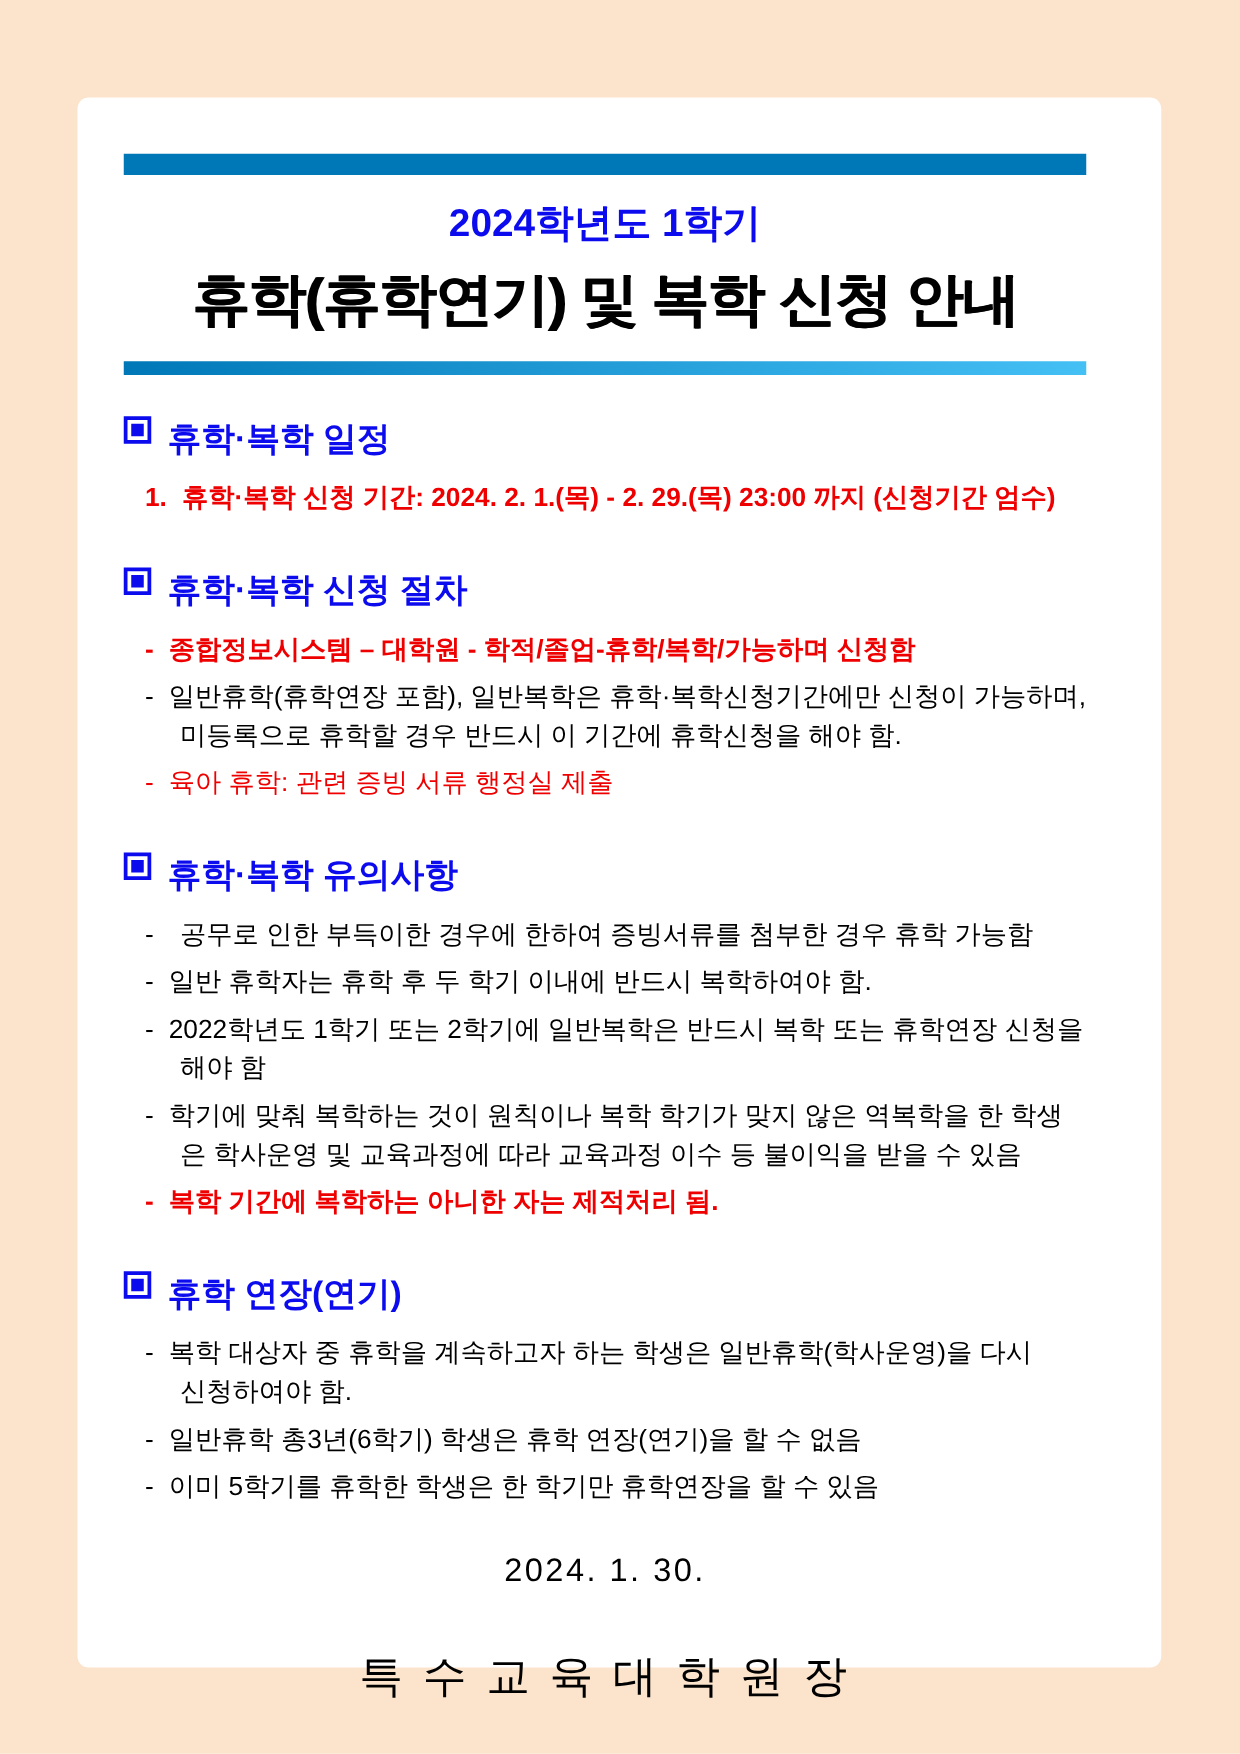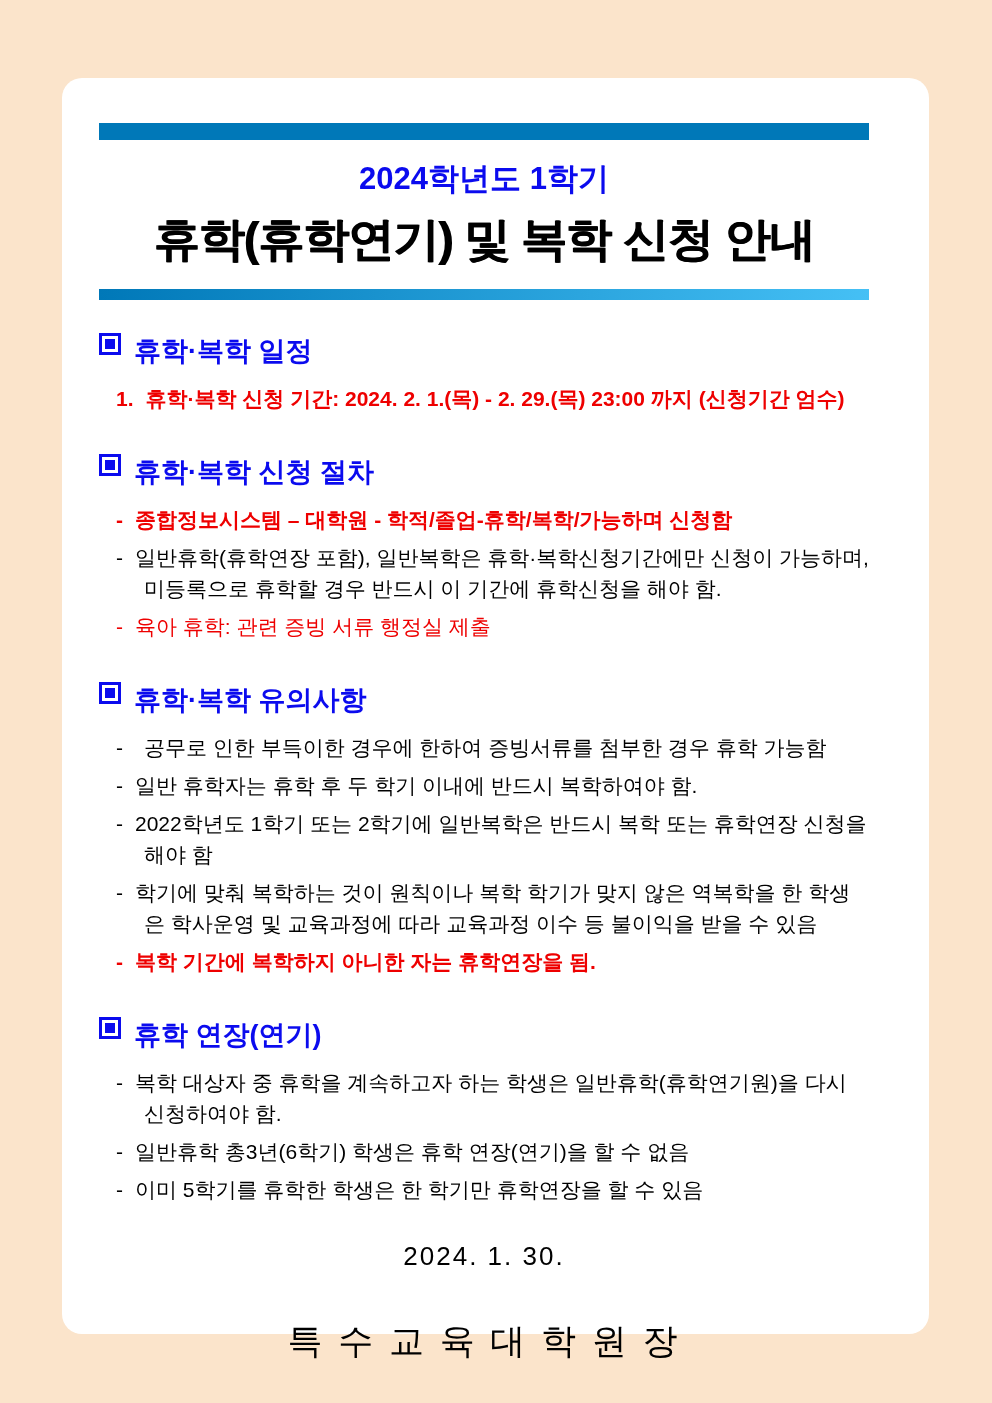--- a/index.html
+++ b/index.html
@@ -18,21 +18,21 @@
     background:var(--bg);
     font-family:"Liberation Sans","DejaVu Sans",sans-serif;
     position:relative;
     overflow:hidden;
   }
   .card{
     position:absolute;
     left:62px;top:78px;
     width:867px;height:1256px;
     background:var(--card);
-    border-radius:20px;
+    border-radius:9px;
     padding:45px 60px 0 37px;
   }
   .top-bar{
     height:17px;
     background:var(--bar-blue);
   }
   .subtitle{
     margin-top:18px;
     text-align:center;
     font-size:31px;
@@ -201,38 +201,38 @@
       <div class="item">
         <span class="marker">-</span>
         <div class="lines">
           <span>학기에 맞춰 복학하는 것이 원칙이나 복학 학기가 맞지 않은 역복학을 한 학생</span>
           <span class="cont">은 학사운영 및 교육과정에 따라 교육과정 이수 등 불이익을 받을 수 있음</span>
         </div>
       </div>
       <div class="item red-bold">
         <span class="marker">-</span>
         <div class="lines">
-          <span>복학 기간에 복학하지 아니한 자는 휴학연장을 됨.</span>
+          <span>복학 기간에 복학하는 아니한 자는 제적처리 됨.</span>
         </div>
       </div>
     </div>
   </div>
 
   <div class="section">
     <div class="section-heading">
       <span class="heading-icon">
           <span class="inner"></span>
         </span>
       <span>휴학 연장(연기)</span>
     </div>
     <div class="items">
       <div class="item">
         <span class="marker">-</span>
         <div class="lines">
-          <span>복학 대상자 중 휴학을 계속하고자 하는 학생은 일반휴학(휴학연기원)을 다시</span>
+          <span>복학 대상자 중 휴학을 계속하고자 하는 학생은 일반휴학(학사운영)을 다시</span>
           <span class="cont">신청하여야 함.</span>
         </div>
       </div>
       <div class="item">
         <span class="marker">-</span>
         <div class="lines">
           <span>일반휴학 총3년(6학기) 학생은 휴학 연장(연기)을 할 수 없음</span>
         </div>
       </div>
       <div class="item">

